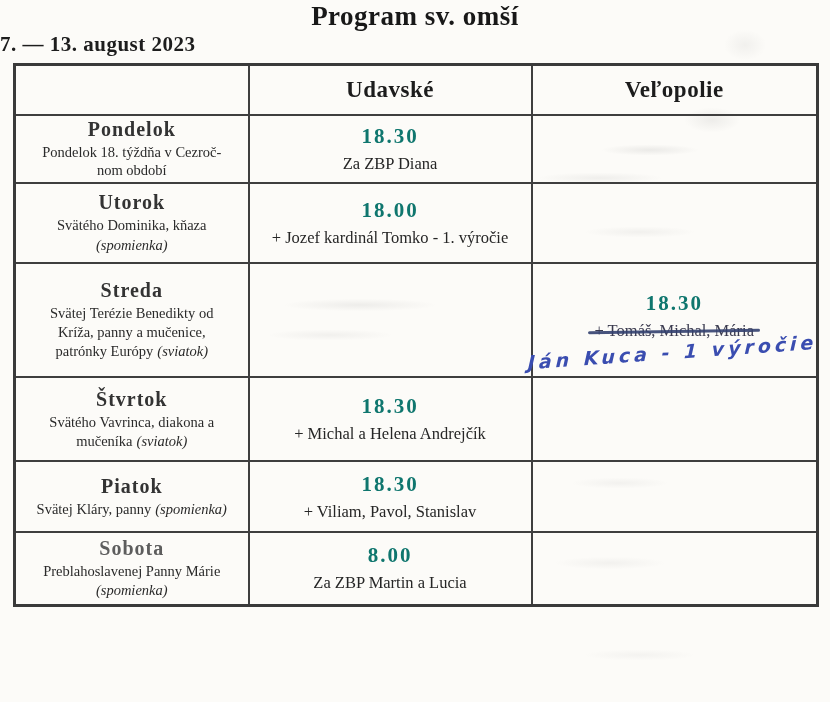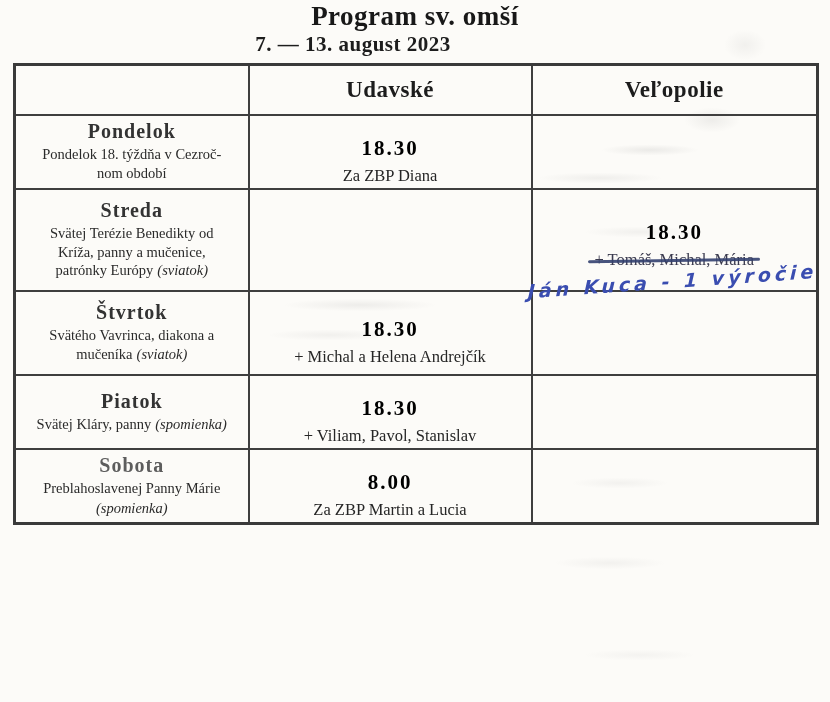--- a/index.html
+++ b/index.html
@@ -27,21 +27,21 @@
       radial-gradient(ellipse 80px 8px at 640px 655px, rgba(110,110,110,.06), transparent 70%),
       radial-gradient(ellipse 30px 22px at 745px 45px, rgba(110,110,110,.08), transparent 70%);
   }
   .title{
     position:absolute;left:0;top:1px;width:830px;
     text-align:center;font-size:27px;font-weight:bold;
     letter-spacing:.5px;color:#181818;
   }
   .subtitle{
     position:absolute;left:0;top:32px;width:706px;
-    text-align:center;font-size:21px;font-weight:bold;color:#1d1d1d;
+    font-size:21px;font-weight:bold;color:#1d1d1d;
     letter-spacing:.5px;
   }
   table.sched{
     position:absolute;left:13px;top:63px;width:803px;
     border-collapse:collapse;table-layout:fixed;
     background:transparent;
     padding-left:43px;
   }
   table.sched td{
     border:2px solid #3f3f3f;
@@ -57,23 +57,22 @@
   }
   .day.faded{color:#5d5d5d;}
   .desc{
     font-size:14.5px;line-height:1.3;color:#2a2a2a;
     white-space:pre-line;
   }
   .it{font-style:italic;}
   .it.inline{margin-left:4px;}
   .it.blk{display:block;margin-top:1px;}
   .time{
-    font-size:21px;font-weight:bold;letter-spacing:2px;color:#000000;
+    font-size:21px;font-weight:bold;letter-spacing:2px;color:#0f766e;
     margin-bottom:5px;
-    margin-top:18px;
   }
   .intent{font-size:16.5px;color:#262626;}
   .struck{
     position:relative;display:inline-block;
     font-size:16.5px;color:#3a3a4e;
   }
   .struck::after{
     content:"";position:absolute;left:-6px;right:-6px;top:9px;height:3px;
     background:#33406f;transform:rotate(-.8deg);border-radius:2px;opacity:.9;
   }
@@ -115,22 +114,33 @@
       <div class="desc">Pondelok 18. týždňa v Cezroč-
 nom období</div>
     </td>
     <td>
       <div class="time">18.30</div>
       <div class="intent">Za ZBP Diana</div>
     </td>
     <td></td>
   </tr>
 
+  <tr style="height:80px;">
+    <td>
+      <div class="day">Utorok</div>
+      <div class="desc"><span>Svätého Dominika, kňaza</span><span class="it blk">(spomienka)</span></div>
+    </td>
+    <td>
+      <div class="time">18.00</div>
+      <div class="intent">+ Jozef kardinál Tomko - 1. výročie</div>
+    </td>
+    <td></td>
+  </tr>
 
-  <tr style="height:102px;">
+  <tr style="height:114px;">
     <td>
       <div class="day">Streda</div>
       <div class="desc"><span>Svätej Terézie Benedikty od
 Kríža, panny a mučenice,
 patrónky Európy</span><span class="it inline">(sviatok)</span></div>
     </td>
     <td></td>
     <td>
       <div class="time">18.30</div>
       <div class="intent"><span class="struck">+ Tomáš, Michal, Mária</span></div>

